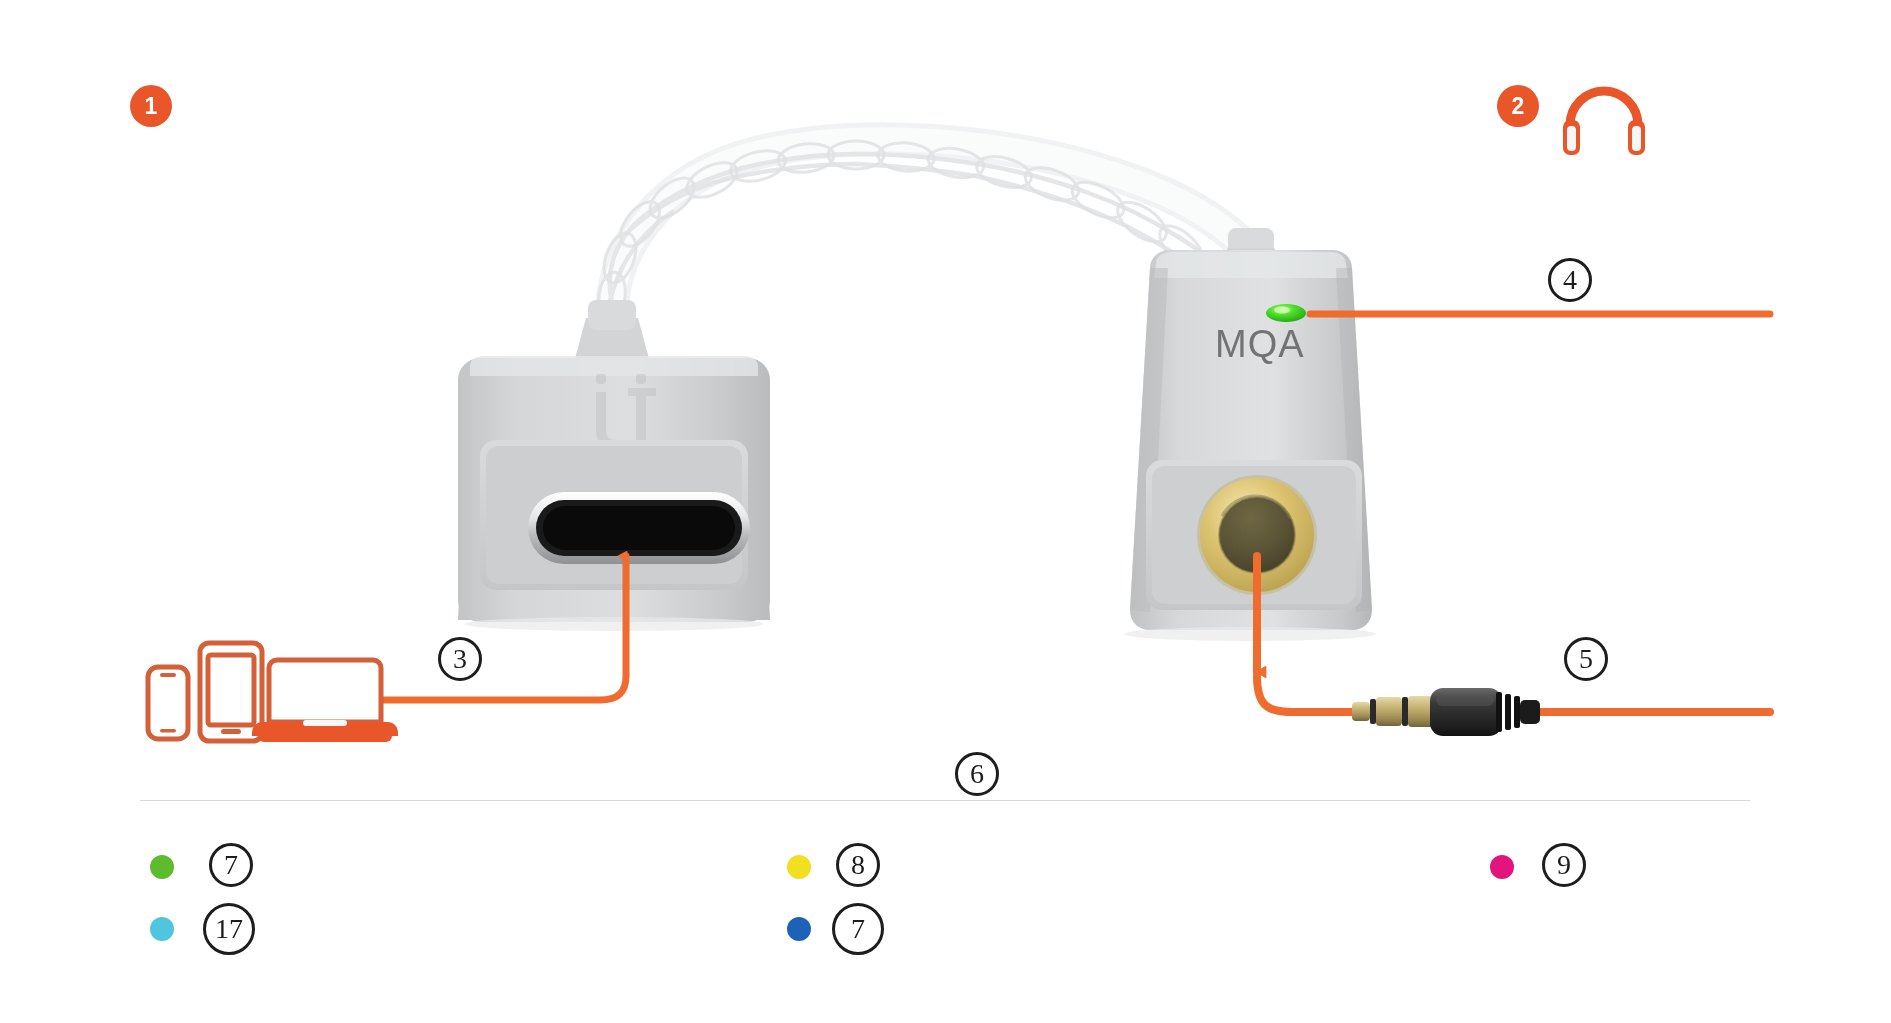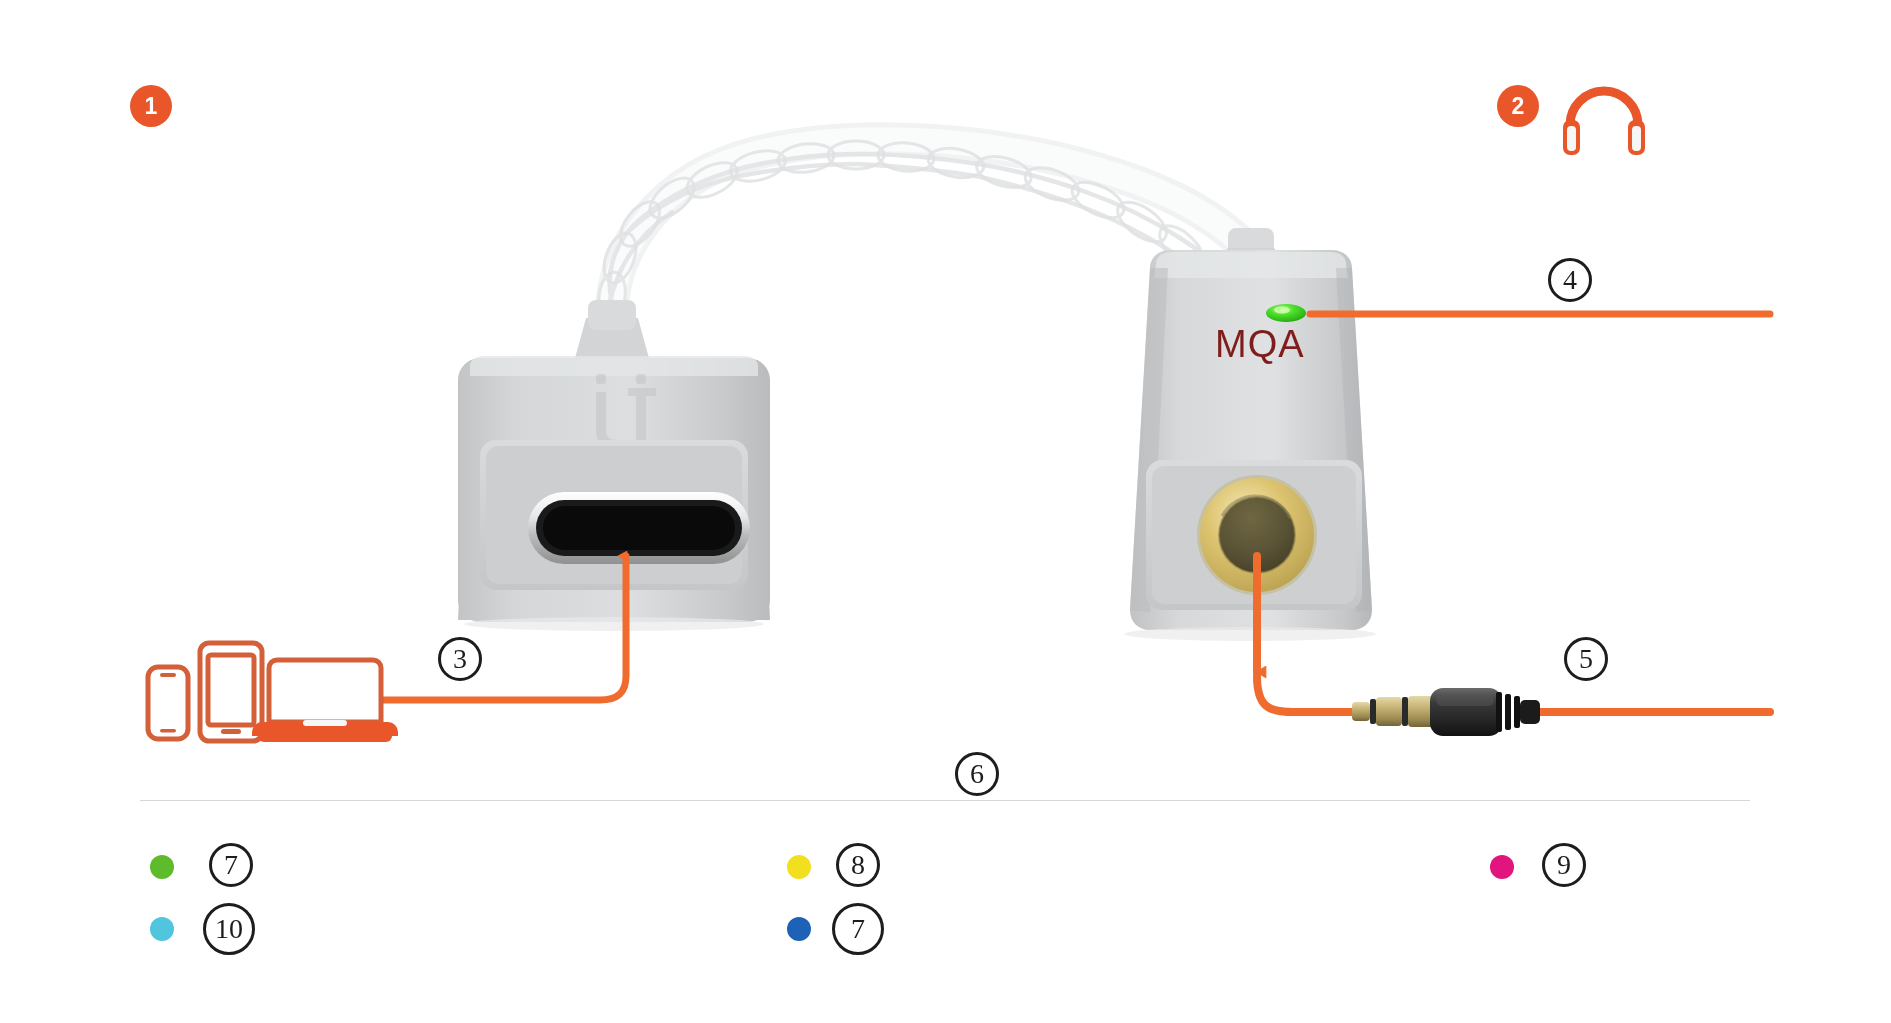--- a/index.html
+++ b/index.html
@@ -39,21 +39,21 @@
   .divider{
     position:absolute;height:1px;background:#d8d8d8;
   }
 
   
   svg.layer{position:absolute;left:0;top:0;width:1891px;height:1023px;overflow:visible;}
 
   .mqa-text{
     position:absolute;
     font-family:"Liberation Sans", sans-serif;
-    font-size:38px;letter-spacing:1px;color:#7f1d1d;font-weight:500;
+    font-size:38px;letter-spacing:1px;color:#737373;font-weight:500;
     line-height:1;
   }
 </style>
 </head>
 <body>
 
 <div class="stage">
 
   <svg class="layer" viewBox="0 0 1891 1023">
     <defs>
@@ -289,16 +289,16 @@
   <div class="badge-filled" id="fb0" style="left: 130px; top: 85px; background: rgb(232, 86, 42);">1</div>
   <div class="badge-filled" id="fb1" style="left: 1497px; top: 85px; background: rgb(232, 86, 42);">2</div>
 
   <div class="badge-outline" id="ob0" style="left: 438px; top: 637px; border-color: rgb(29, 29, 29); color: rgb(29, 29, 29);">3</div>
   <div class="badge-outline" id="ob1" style="left: 1548px; top: 258px; border-color: rgb(29, 29, 29); color: rgb(29, 29, 29);">4</div>
   <div class="badge-outline" id="ob2" style="left: 1564px; top: 637px; border-color: rgb(29, 29, 29); color: rgb(29, 29, 29);">5</div>
   <div class="badge-outline" id="ob3" style="left: 955px; top: 752px; border-color: rgb(29, 29, 29); color: rgb(29, 29, 29);">6</div>
   <div class="badge-outline" id="ob4" style="left: 209px; top: 843px; border-color: rgb(29, 29, 29); color: rgb(29, 29, 29);">7</div>
   <div class="badge-outline" id="ob5" style="left: 836px; top: 843px; border-color: rgb(29, 29, 29); color: rgb(29, 29, 29);">8</div>
   <div class="badge-outline" id="ob6" style="left: 1542px; top: 843px; border-color: rgb(29, 29, 29); color: rgb(29, 29, 29);">9</div>
-  <div class="badge-outline wide" id="ob7" style="left: 203px; top: 903px; border-color: rgb(29, 29, 29); color: rgb(29, 29, 29);">10</div>
+  <div class="badge-outline wide" id="ob7" style="left: 203px; top: 903px; border-color: rgb(29, 29, 29); color: rgb(29, 29, 29);">17</div>
   <div class="badge-outline wide" id="ob8" style="left: 832px; top: 903px; border-color: rgb(29, 29, 29); color: rgb(29, 29, 29);">7</div>
 
 </div>
 
 </body></html>

